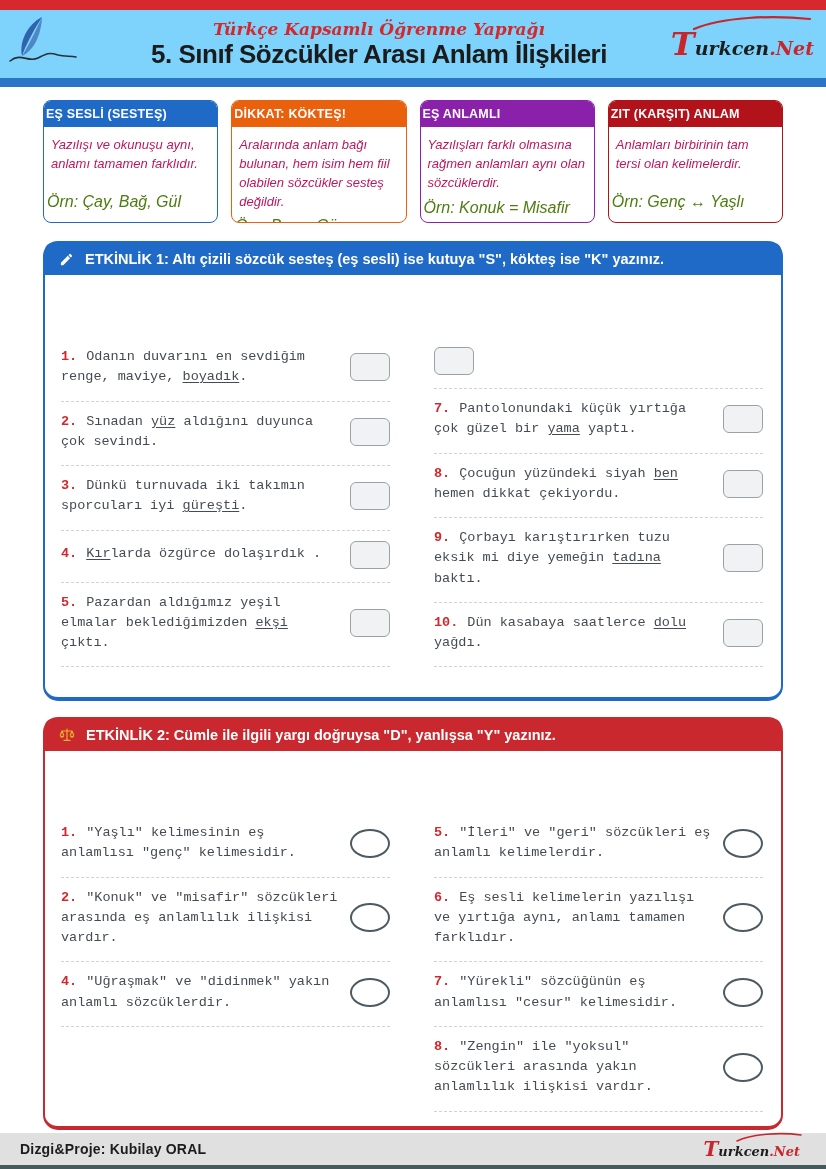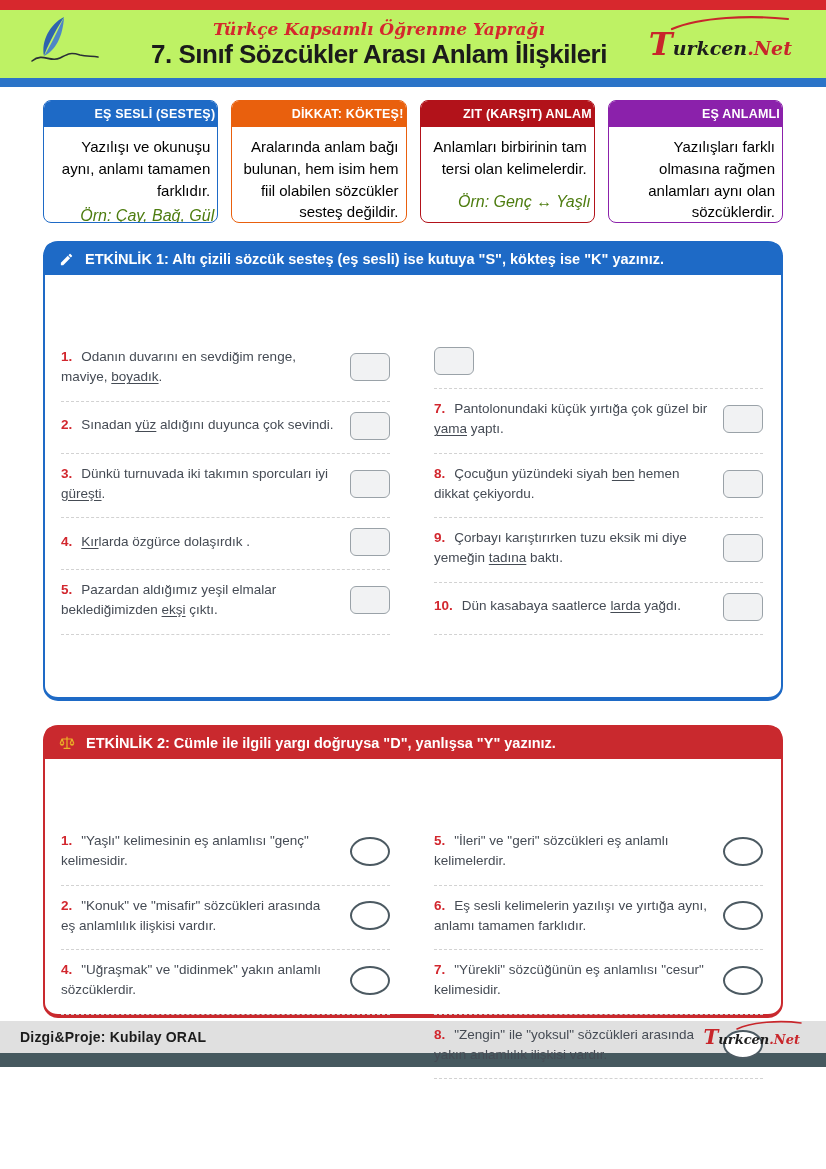--- a/index.html
+++ b/index.html
@@ -4,21 +4,21 @@
 <style>
   * { box-sizing: border-box; margin: 0; padding: 0; }
   html,body { width: 826px; height: 1169px; overflow: hidden; background: #fff;
     font-family: "Liberation Sans", sans-serif; }
 
   .bar { width: 100%; }
   .bar-red  { height: 10px; background: #d7282d; }
   .bar-blue { height: 9px;  background: #2b74c8; }
   .bar-dark { height: 14px; background: #46595f; margin-top: 0; }
 
-  header { height: 68px; background: #bef264; display: flex; align-items: center; padding: 0 28px; }
+  header { height: 68px; background: #7dd3fc; display: flex; align-items: center; padding: 0 6px; }
   .logo-left { width: 90px; flex: none; }
   .titles { flex: 1; text-align: center; padding-top: 2px; }
   .subtitle { font-family: "DejaVu Serif", serif; font-style: italic; font-weight: bold;
     color: #d5282d; font-size: 17px; line-height: 1.15; }
   .page-title { color: #1b1b1b; font-size: 26px; font-weight: bold; letter-spacing: -0.5px; line-height: 1.2; }
 
   .brand { flex: none; width: 158px; text-align: right; font-family: "DejaVu Serif", serif;
     font-style: italic; position: relative; padding-right: 6px; }
   .brand .swoosh { position: absolute; right: 8px; top: -12px; }
   .brand .t   { color: #c8262b; font-size: 32px; font-weight: bold; }
@@ -27,33 +27,33 @@
   .brand.small { width: auto; }
   .brand.small .t { font-size: 20px; }
   .brand.small .mid, .brand.small .net { font-size: 13px; }
   .brand.small .swoosh { top: -6px; right: 4px; }
 
   main { padding: 0 43px; background: #fff; }
 
   
   .cards { display: flex; gap: 13px; margin-top: 13px; height: 123px; }
   .card { flex: 1; background: #fff; border: 1.5px solid #888; border-radius: 8px;
-    text-align: right; display: flex; flex-direction: column; overflow: hidden; }
+    text-align: left; display: flex; flex-direction: column; overflow: hidden; }
   .card-head { color: #fff; font-weight: bold; font-size: 12.5px; padding: 6px 2px; letter-spacing: .2px; }
-  .card-body { font-size: 15px; color: #000000; padding: 9px 7px 0; line-height: 1.45; }
+  .card-body { font-size: 13px; color: #be185d; padding: 9px 7px 0; line-height: 1.45; font-style: italic; }
   .card-ex { font-size: 16px; font-style: italic; color: #4d7c0f; margin-top: auto; padding: 6px 3px 11px; }
 
   
   .activity { border: 2px solid; border-bottom-width: 4px; border-radius: 15px; background: #fff; }
   .act1 { margin-top: 18px; height: 460px; }
-  .act2 { margin-top: 24px; height: 293px; }
+  .act2 { margin-top: 16px; height: 413px; }
   .act-head { color: #fff; font-weight: bold; font-size: 14.5px; padding: 8px 14px;
     border-radius: 7px 7px 0 0; display: flex; align-items: center; gap: 11px; }
   .act-head .ic { flex: none; display: inline-flex; }
-  .act-body { display: flex; gap: 44px; padding: 62px 18px 0 16px; }
+  .act-body { display: flex; gap: 44px; padding: 62px 18px 0 16px; font-family: Liberation Mono, monospace; }
   .col { flex: 1; display: flex; flex-direction: column; }
 
   .q-row { display: flex; align-items: center; gap: 12px; padding: 10px 0 13px;
     border-bottom: 1px dashed #d2d2d2; }
   .q-text { flex: 1; font-size: 13.5px; color: #454b54; line-height: 1.5; }
   .q-num { color: #d2272e; font-weight: bold; margin-right: 9px; }
   .u { text-decoration: underline; text-underline-offset: 2px; }
 
   .ans-box { width: 40px; height: 28px; border: 1.5px solid #9aa2a8; border-radius: 6px;
     background: #f1f2f3; flex: none; }
@@ -73,21 +73,21 @@
 <header>
   <div class="logo-left">
     <svg width="74" height="54" viewBox="0 0 74 54">
       <path d="M36,2 C22,9 13,26 16,41 C19,32 26,18 36,2 Z" fill="#2f63ae"></path>
       <path d="M36,2 C30,15 23,30 16,41 C27,36 35,22 36,2 Z" fill="#4e86c6"></path>
       <path d="M4,46 C15,37 22,48 32,43 C40,39 42,37 52,40 C58,41.5 64,41 70,42" stroke="#2a2f36" fill="none" stroke-width="1.6" stroke-linecap="round"></path>
     </svg>
   </div>
   <div class="titles">
     <div class="subtitle">Türkçe Kapsamlı Öğrenme Yaprağı</div>
-    <div class="page-title">7. Sınıf Sözcükler Arası Anlam İlişkileri</div>
+    <div class="page-title">5. Sınıf Sözcükler Arası Anlam İlişkileri</div>
   </div>
   <div class="brand">
     <svg class="swoosh" width="120" height="18" viewBox="0 0 120 18">
       <path d="M2,16 C30,4 80,2 118,6" stroke="#c8262b" fill="none" stroke-width="2.2" stroke-linecap="round"></path>
     </svg>
     <span class="t">T</span><span class="mid">urkcen</span><span class="net">.Net</span>
   </div>
 </header>
 
 <div class="bar bar-blue"></div>
@@ -97,29 +97,29 @@
       <div class="card" style="border-color: rgb(30, 106, 198);">
         <div class="card-head" style="background:#1e6ac6">EŞ SESLİ (SESTEŞ)</div>
         <div class="card-body">Yazılışı ve okunuşu aynı, anlamı tamamen farklıdır.</div>
         <div class="card-ex">Örn: Çay, Bağ, Gül</div>
       </div>
       <div class="card" style="border-color: rgb(233, 96, 13);">
         <div class="card-head" style="background:#e9600d">DİKKAT: KÖKTEŞ!</div>
         <div class="card-body">Aralarında anlam bağı bulunan, hem isim hem fiil olabilen sözcükler sesteş değildir.</div>
         <div class="card-ex">Örn: Boya, Güreş</div>
       </div>
+      <div class="card" style="border-color: rgb(139, 33, 171);">
+        <div class="card-head" style="background:#8b21ab">EŞ ANLAMLI</div>
+        <div class="card-body">Yazılışları farklı olmasına rağmen anlamları aynı olan sözcüklerdir.</div>
+        <div class="card-ex">Örn: Konuk = Misafir</div>
+      </div>
       <div class="card" style="border-color: rgb(178, 18, 26);">
         <div class="card-head" style="background:#b2121a">ZIT (KARŞIT) ANLAM</div>
         <div class="card-body">Anlamları birbirinin tam tersi olan kelimelerdir.</div>
         <div class="card-ex">Örn: Genç ↔ Yaşlı</div>
-      </div>
-      <div class="card" style="border-color: rgb(139, 33, 171);">
-        <div class="card-head" style="background:#8b21ab">EŞ ANLAMLI</div>
-        <div class="card-body">Yazılışları farklı olmasına rağmen anlamları aynı olan sözcüklerdir.</div>
-        <div class="card-ex">Örn: Konuk = Misafir</div>
       </div>
     </section>
 
   <section class="activity act1" id="act1" style="border-color: rgb(30, 106, 198);">
     <div class="act-head" id="act1-head" style="background: rgb(30, 106, 198);">
       <span class="ic">
         <svg width="15" height="15" viewBox="0 0 24 24">
             <path fill="#ffffff" d="M3 17.25V21h3.75L17.8 9.94l-3.75-3.75L3 17.25zM20.7 7.04a1 1 0 0 0 0-1.41l-2.34-2.34a1 1 0 0 0-1.41 0l-1.83 1.83 3.75 3.75 1.83-1.83z"></path>
           </svg>
       </span>
@@ -158,21 +158,21 @@
           </div>
           <div class="q-row">
             <div class="q-text"><span class="q-num">8.</span><span>Çocuğun yüzündeki siyah </span><span class="u">ben</span><span> hemen dikkat çekiyordu.</span></div>
             <span class="ans-box"></span>
           </div>
           <div class="q-row">
             <div class="q-text"><span class="q-num">9.</span><span>Çorbayı karıştırırken tuzu eksik mi diye yemeğin </span><span class="u">tadına</span><span> baktı.</span></div>
             <span class="ans-box"></span>
           </div>
           <div class="q-row">
-            <div class="q-text"><span class="q-num">10.</span><span>Dün kasabaya saatlerce </span><span class="u">larda</span><span> yağdı.</span></div>
+            <div class="q-text"><span class="q-num">10.</span><span>Dün kasabaya saatlerce </span><span class="u">dolu</span><span> yağdı.</span></div>
             <span class="ans-box"></span>
           </div>
         </div>
       </div>
   </section>
 
   <section class="activity act2" id="act2" style="border-color: rgb(201, 41, 46);">
     <div class="act-head" id="act2-head" style="background: rgb(201, 41, 46);">
       <span class="ic">
         <svg width="16" height="16" viewBox="0 0 24 24">

